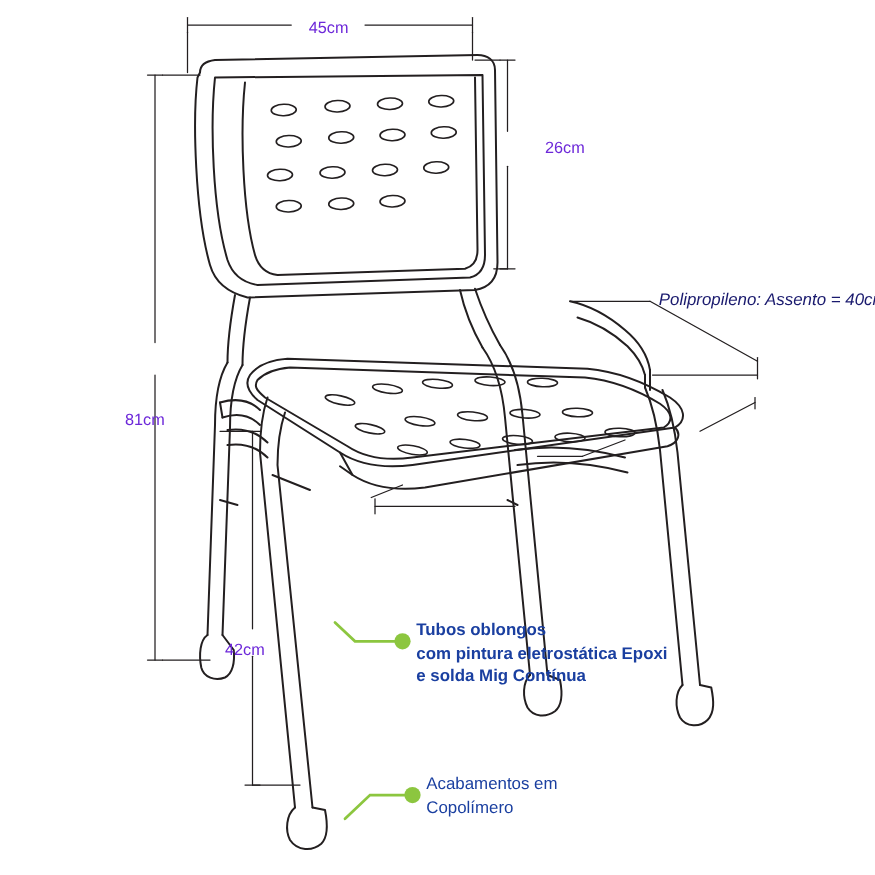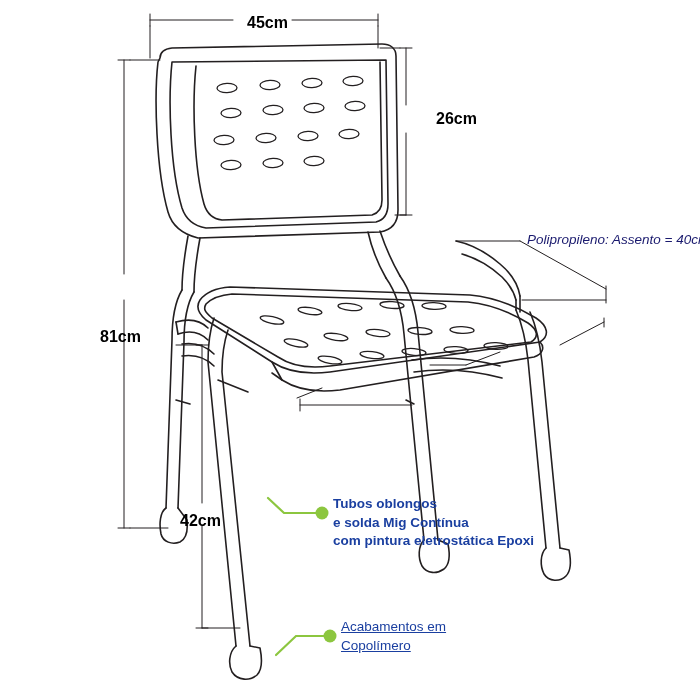--- a/index.html
+++ b/index.html
@@ -18,24 +18,23 @@
   #diagram-svg {
     position: absolute;
     left: 0;
     top: 0;
     width: 700px;
     height: 700px;
   }
   .dim-label {
     position: absolute;
     font-family: "Liberation Sans", sans-serif;
-    font-size: 16px;
-    color: #000000;
+    font-size: 13px;
+    color: #6d28d9;
     white-space: nowrap;
-    font-weight: bold;
   }
   .note-text {
     position: absolute;
     font-family: "Liberation Sans", sans-serif;
     font-size: 13.5px;
     font-style: italic;
     color: #1a1a6e;
     line-height: 1.35;
     white-space: nowrap;
   }
@@ -225,22 +224,22 @@
 
   <div class="note-text" style="left:527px; top:231px;">
     <span class="ln">Polipropileno:</span>
     <span class="ln">Assento = 40cm</span>
     
   </div>
 
 
   <div class="callout-text" style="left:333px; top:495px;font-weight:bold;">
     <span class="ln">Tubos oblongos</span>
+    <span class="ln">com pintura eletrostática Epoxi</span>
     <span class="ln">e solda Mig Contínua</span>
-    <span class="ln">com pintura eletrostática Epoxi</span>
   </div>
 
-  <div class="callout-text" style="left:341px; top:618px;text-decoration:underline;">
+  <div class="callout-text" style="left:341px; top:618px;">
     <span class="ln">Acabamentos em</span>
     <span class="ln">Copolímero</span>
   </div>
 
 </div>
 
 </body></html>

